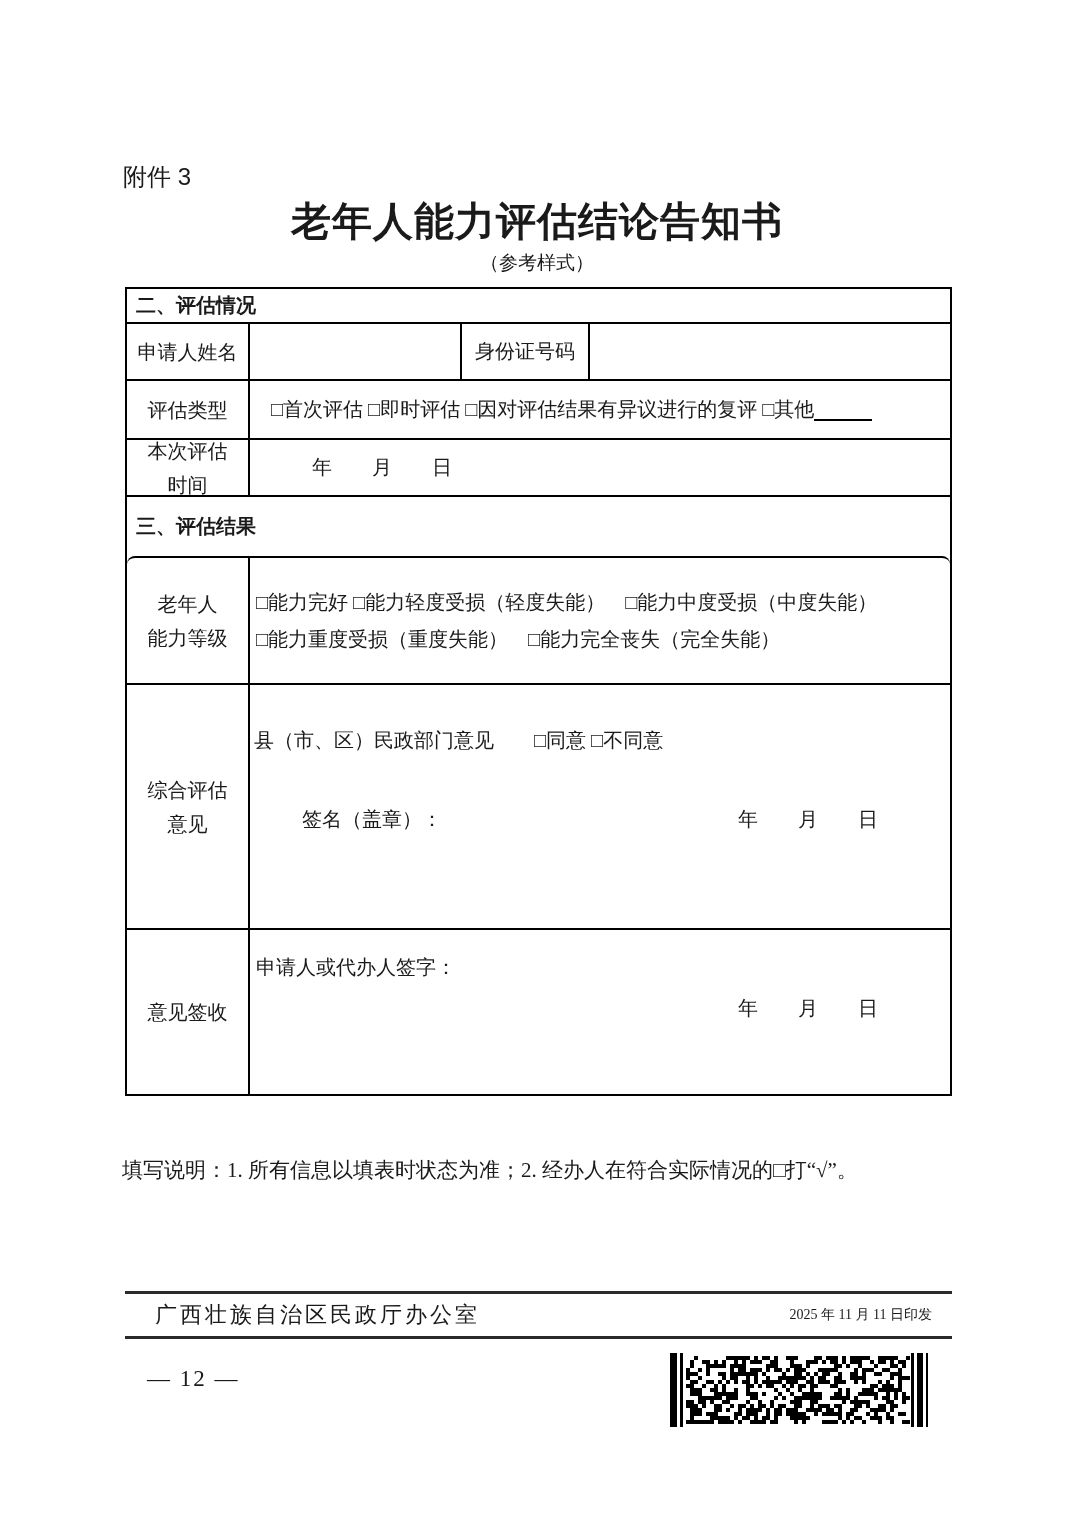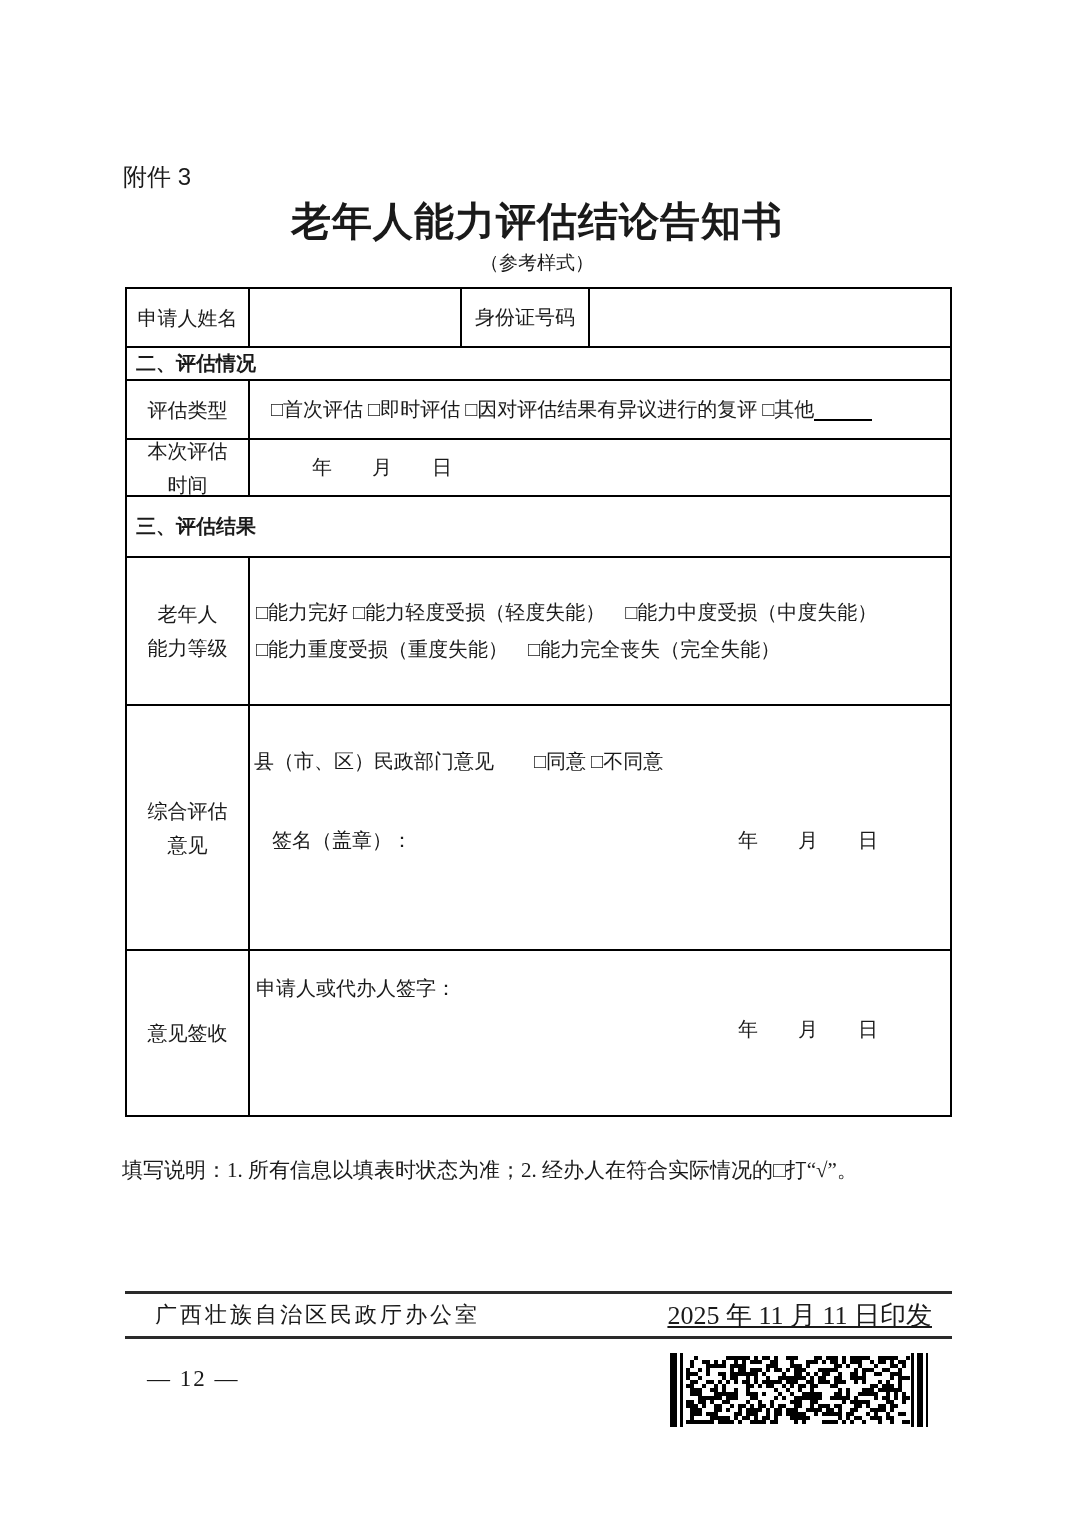--- a/index.html
+++ b/index.html
@@ -33,86 +33,86 @@
     align-items:center;padding-left:9px;font-weight:bold;
     font-family:"Liberation Sans","DejaVu Sans",sans-serif;
     font-size:20px;
   }
   .h-r1{height:32px;}
   .h-r2{height:57px;}
   .h-r3{height:33px;}
   .h-r4{height:59px;gap:15px;}
   .h-r5{height:57px;}
   .h-r6{height:61px;}
-  .h-r7{height:148px;}
+  .h-r7{height:127px;border-radius:8px;}
   .h-r8{height:245px;}
   .h-r9{height:166px;}
   .cell{box-sizing:border-box;display:flex;align-items:center;}
   .cell-br{border-right:2px solid #000;}
   .label-col{width:123px;flex:none;justify-content:center;text-align:center;flex-direction:column;line-height:30px;}
   .w212{width:212px;flex:none;}
   .w128{width:128px;flex:none;justify-content:center;}
   .flex1{flex:1;min-width:0;}
   .content{padding-left:6px;}
   .opt-line{white-space:nowrap;}
   .other-underline{
     display:inline-block;width:58px;border-bottom:2px solid #000;
     height:20px;vertical-align:bottom;
   }
   .two-line{line-height:34px;}
   .ability-content{flex-direction:column;align-items:flex-start;justify-content:center;line-height:37px;}
   .tall-content{flex-direction:column;align-items:stretch;justify-content:flex-start;}
   .comp-line1{margin-top:42px;padding-left:4px;}
-  .sign-line{display:flex;justify-content:space-between;margin-top:52px;padding-left:22px;padding-right:72px;}
+  .sign-line{display:flex;justify-content:space-between;margin-top:52px;padding-left:52px;padding-right:72px;}
   .receipt-line1{margin-top:24px;padding-left:6px;}
   .receipt-date{margin-top:14px;text-align:right;padding-right:72px;}
   
   .fill-note{left:122px;top:1156px;width:840px;font-size:21px;}
   .rule{left:125px;width:827px;height:3px;background:#2a2a2a;}
   .rule1{top:1291px;}
   .rule2{top:1336px;}
   .footer-row{
     left:125px;top:1296px;width:827px;height:38px;
     display:flex;justify-content:space-between;align-items:center;
   }
   .footer-office{margin-left:30px;font-size:22px;letter-spacing:3px;}
-  .footer-date{margin-right:20px;font-size:26px;text-decoration:underline;}
+  .footer-date{margin-right:20px;font-size:14px;}
   .page-number{left:147px;top:1366px;font-size:23px;letter-spacing:2px;}
   .barcode{left:668px;top:1353px;width:262px;height:74px;}
   .barcode svg rect{fill:#000;}
   .barcode svg rect.bg{fill:#fff;}
 </style>
 </head>
 <body>
 
 <div class="abs attachment">附件 3</div>
 
 <div class="abs doc-title">老年人能力评估结论告知书</div>
 <div class="abs doc-subtitle">（参考样式）</div>
 
 <div class="abs form-table">
 
 
+  <div class="row sec-header h-r3">
+    <span>二、评估情况</span>
+  </div>
+
   <div class="row h-r2">
     <div class="cell cell-br label-col">
       <span>申请人姓名</span>
     </div>
     <div class="cell cell-br w212">
       <span></span>
     </div>
     <div class="cell cell-br w128">
       <span>身份证号码</span>
     </div>
     <div class="cell flex1">
       <span></span>
     </div>
-  </div>
-
-  <div class="row sec-header h-r3">
-    <span>二、评估情况</span>
   </div>
 
   <div class="row h-r4">
     <div class="cell cell-br label-col">
       <span>评估类型</span>
     </div>
     <div class="cell flex1 content opt-line">
       <span>□首次评估  □即时评估  □因对评估结果有异议进行的复评  □其他</span>
         <span class="other-underline"></span>
     </div>

